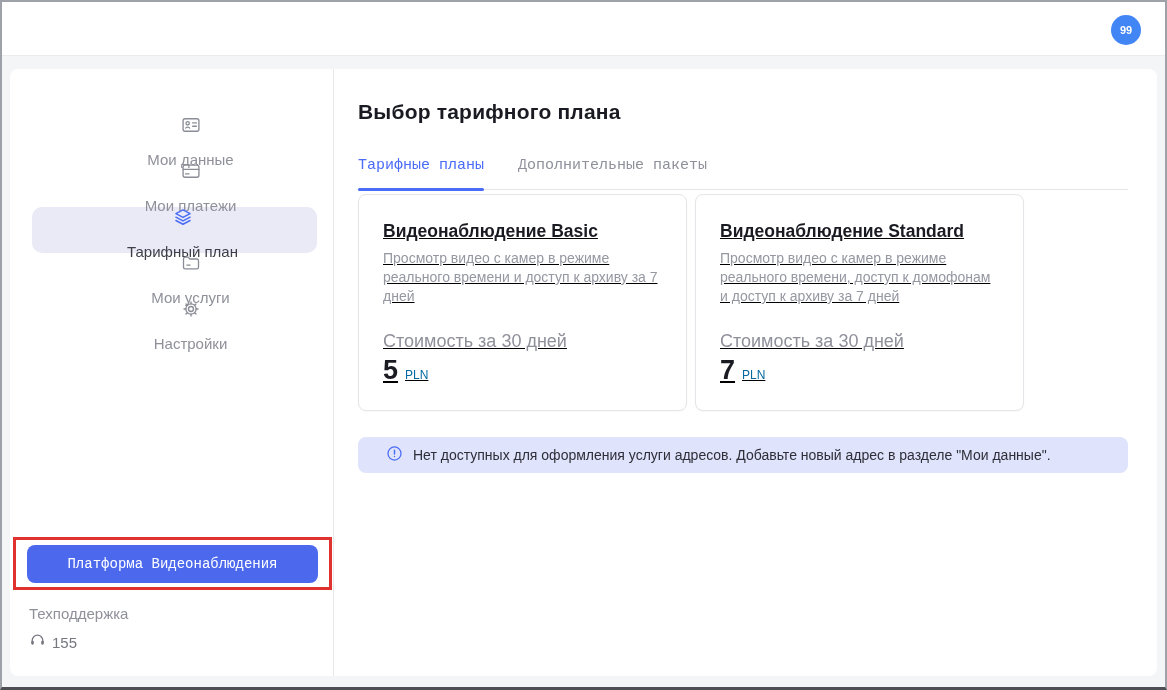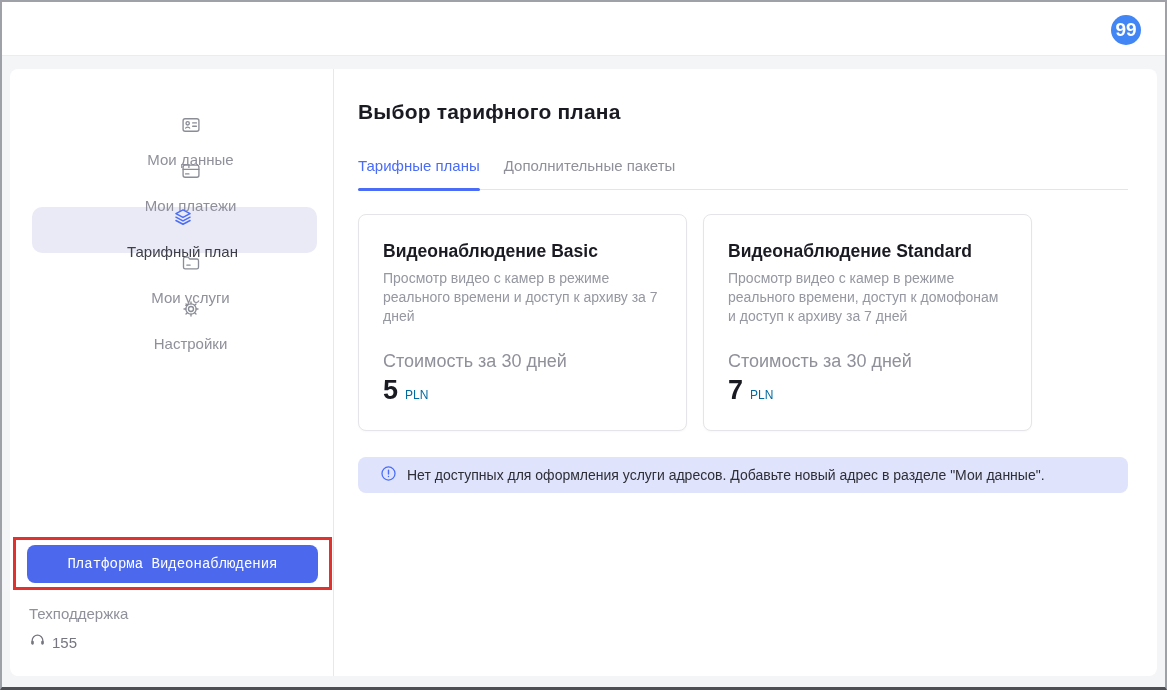--- a/index.html
+++ b/index.html
@@ -14,21 +14,21 @@
     background:#f4f5f7;
   }
   
   .topbar{
     position:absolute;top:0;left:0;right:0;height:53px;
     background:#ffffff;border-bottom:1px solid #ececef;
   }
   .badge{
     position:absolute;top:13px;right:24px;width:30px;height:30px;
     border-radius:50%;background:#4285f4;color:#fff;
-    font-size:19px;font-weight:700;
+    font-size:11px;font-weight:700;
     display:flex;align-items:center;justify-content:center;cursor:pointer;
   }
   
   .panel{
     position:absolute;top:67px;left:8px;width:1147px;height:607px;
     background:#ffffff;border-radius:8px;display:flex;
   }
   
   .sidebar{
     width:324px;flex-shrink:0;box-sizing:border-box;
@@ -56,46 +56,46 @@
   }
   .support-label{position:absolute;left:19px;top:536px;font-size:15px;color:#8f909a;}
   .support-row{
     position:absolute;left:19px;top:563px;display:flex;align-items:center;
     gap:6px;font-size:15px;color:#75767f;justify-content:flex-end;
   }
   
   .main{flex:1;box-sizing:border-box;padding:30px 0 0 24px;position:relative;}
   .page-title{margin:0;font-size:21px;line-height:26px;font-weight:700;color:#1a1a22;letter-spacing:.2px;}
   .tabs{
-    position:relative;width:770px;display:flex;gap:24px;
-    margin-top:16px;border-bottom:1px solid #e5e5e8;
+    position:relative;width:770px;display:flex;gap:34px;
+    margin-top:16px;border-bottom:1px solid #e5e5e8;font-family:Liberation Mono, monospace;
   }
   .tab{position:relative;padding:16px 0 15px;font-size:15px;color:#8f909a;cursor:pointer;}
   .tab.active{color:#4a6cf7;}
   .tab.active::after{
     content:"";position:absolute;left:0;right:0;bottom:-2px;height:3px;
     background:#4a6cf7;border-radius:2px;
   }
   .section-heading{margin:29px 0 0;font-size:15.5px;font-weight:700;color:#1a1a22;}
-  .cards{display:flex;gap:16px;margin-top:24px;}
+  .cards{display:flex;gap:8px;margin-top:4px;text-decoration:underline;}
   .card{
     width:329px;height:217px;box-sizing:border-box;
     border:1px solid #e5e5e9;border-radius:8px;background:#fff;
     padding:26px 24px 0;cursor:pointer;
     box-shadow:0 1px 2px rgba(20,20,40,0.03);
   }
   .card-title{font-size:17.5px;font-weight:700;color:#1a1a22;}
   .card-desc{margin-top:7px;font-size:14px;line-height:19px;color:#9597a1;}
   .price-label{margin-top:25px;font-size:18px;color:#8f909a;}
   .price-row{margin-top:3px;display:flex;align-items:baseline;gap:7px;}
   .price-value{font-size:27px;font-weight:700;color:#1a1a22;}
   .price-currency{font-size:12px;color:#0369a1;}
   .notice{
     margin-top:26px;width:770px;box-sizing:border-box;
-    background:#dfe3fb;border-radius:8px;padding:8px 22px;
+    background:#dfe3fb;border-radius:8px;padding:8px 28px;
     display:flex;align-items:center;gap:10px;
     font-size:14px;color:#2d2e37;
   }
   .notice svg{flex-shrink:0;}
 </style>
 </head>
 <body>
 
 <div class="frame">
 

